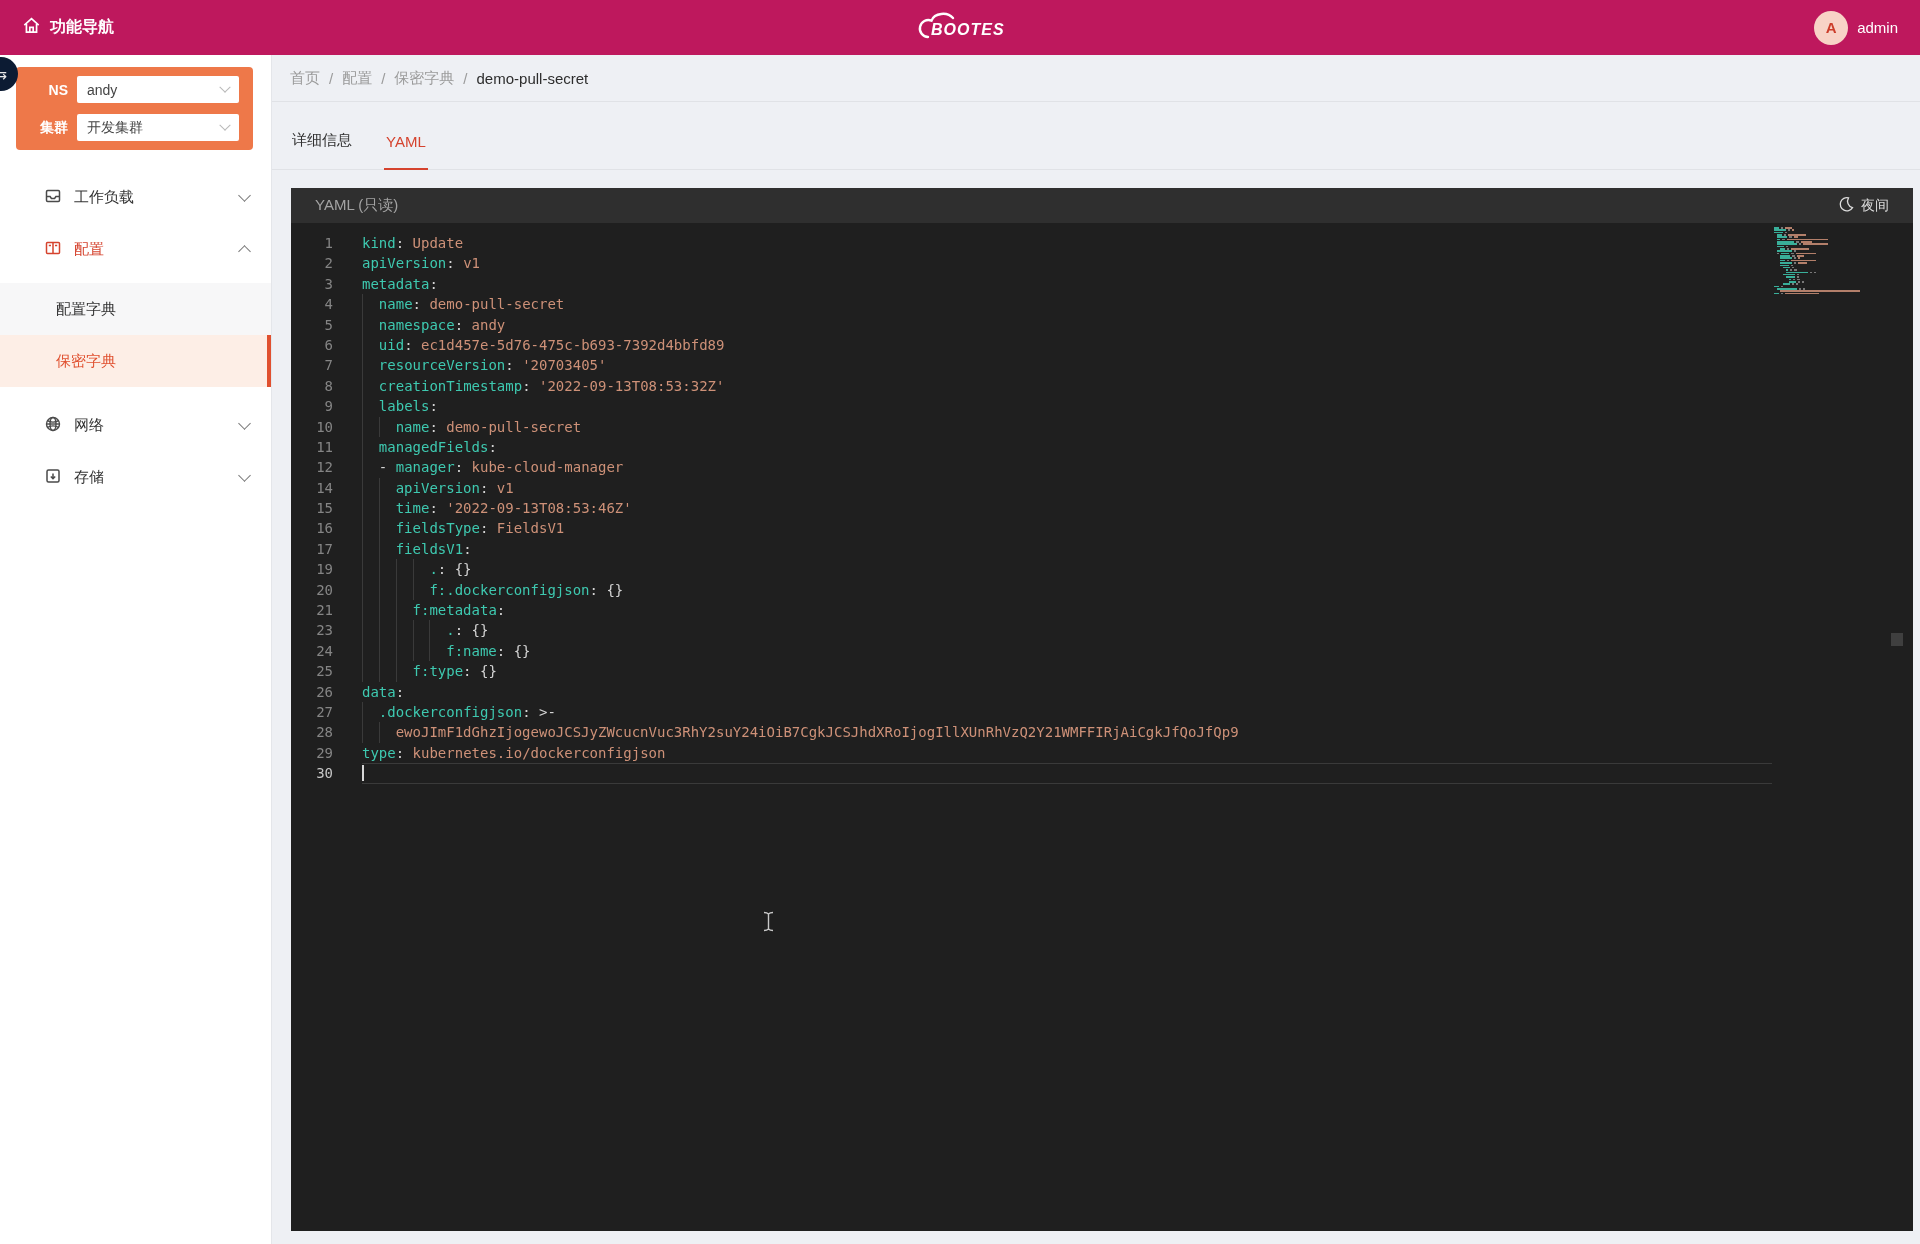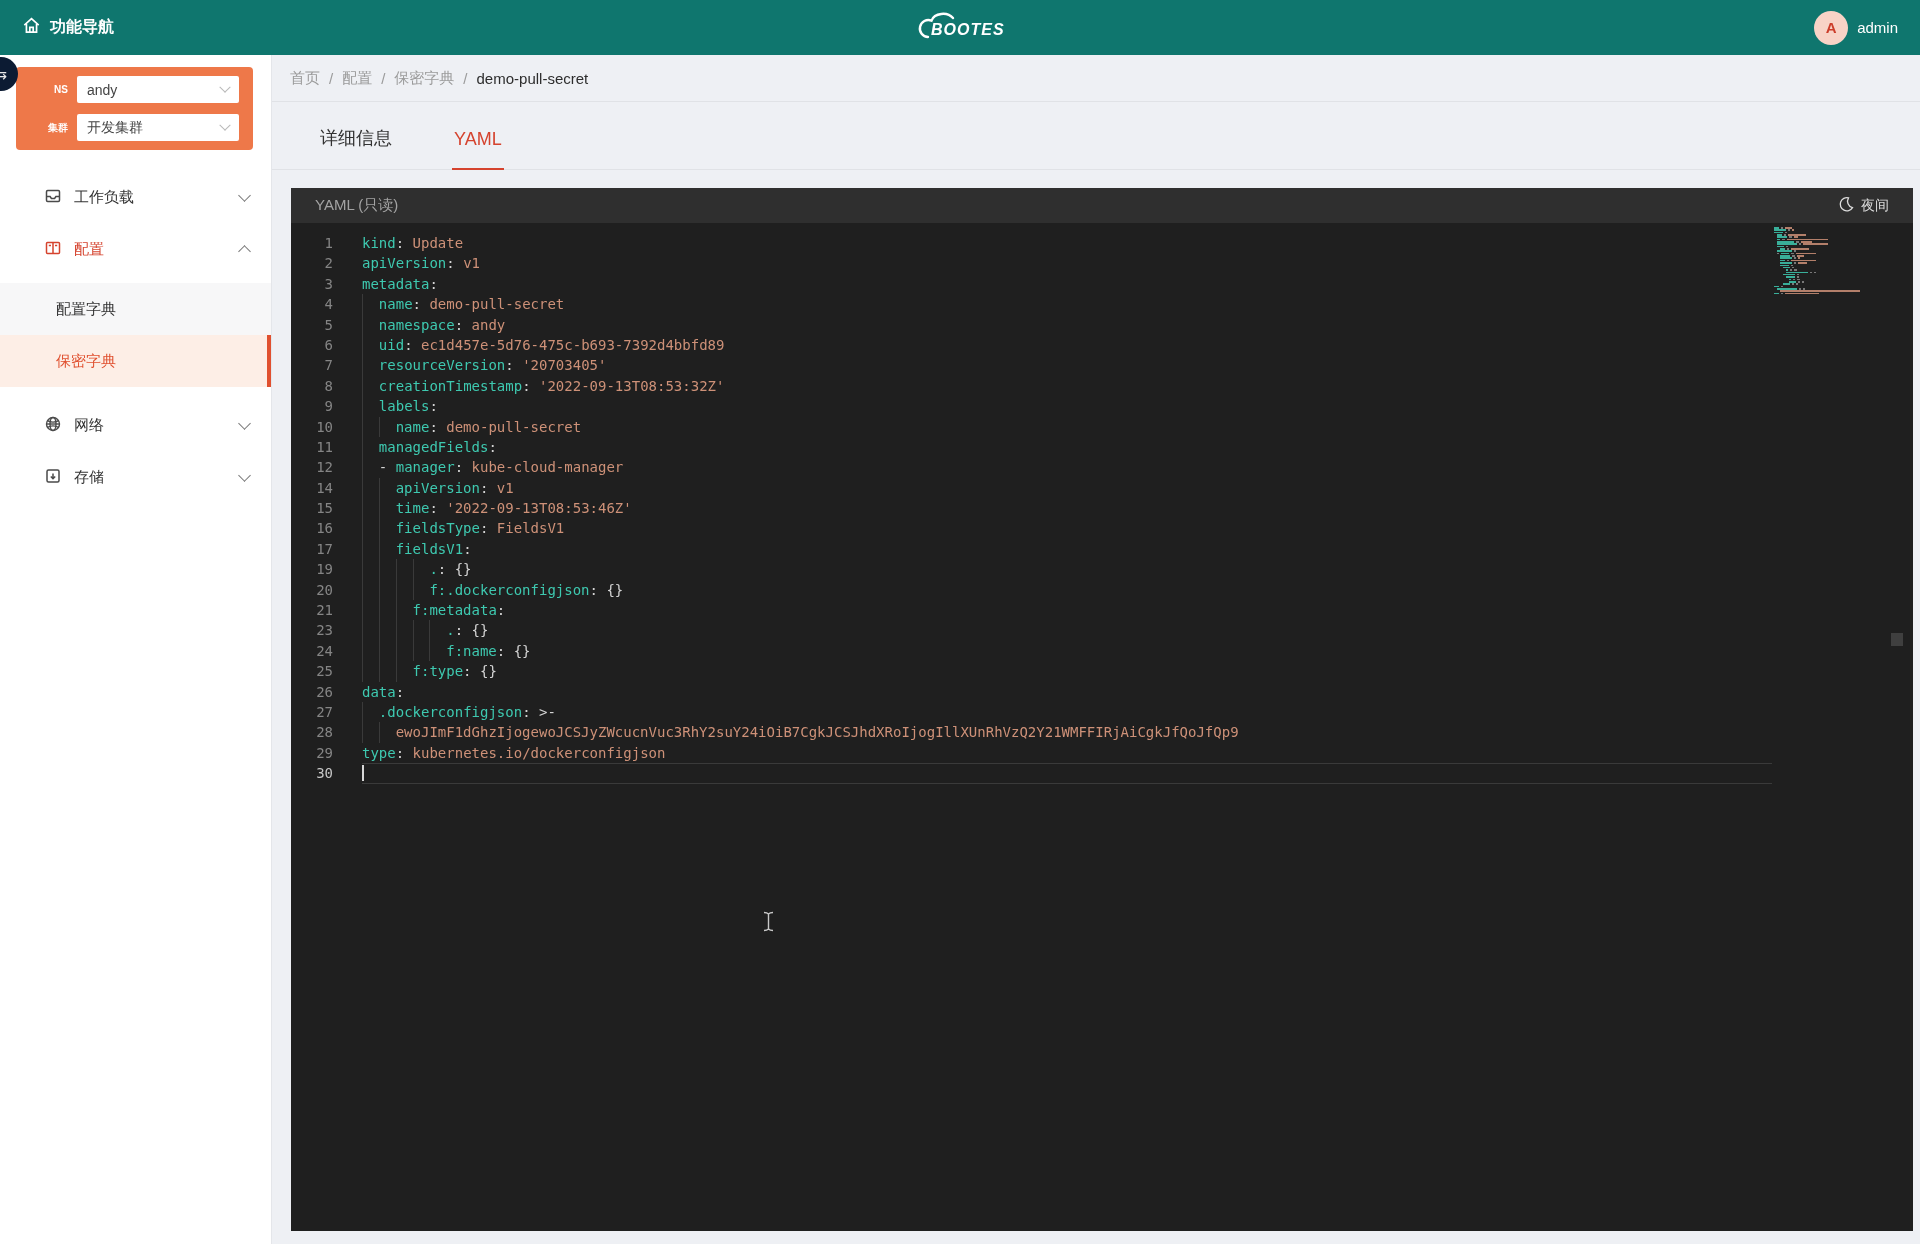--- a/index.html
+++ b/index.html
@@ -2,40 +2,40 @@
 <html><head>
 <meta charset="utf-8">
 <style>
   * { margin:0; padding:0; box-sizing:border-box; }
   html,body { width:1920px; height:1244px; overflow:hidden; background:#eef0f4;
     font-family:"Liberation Sans", sans-serif; }
   body { position:relative; }
 
   
   .top-header { position:absolute; left:0; top:0; width:1920px; height:55px;
-    background:#0f766e; display:flex; align-items:center; justify-content:space-between;
+    background:#be185d; display:flex; align-items:center; justify-content:space-between;
     padding:0 22px; z-index:30; }
   .th-left { display:flex; align-items:center; gap:9px; color:#fff; font-size:16px; font-weight:bold; }
   .th-logo { position:absolute; left:50%; top:50%; transform:translate(-50%,-50%); }
   .th-right { display:flex; align-items:center; gap:9px; }
   .avatar { width:34px; height:34px; border-radius:50%; background:#f8d3c6; color:#cc3d2a;
     font-weight:bold; font-size:15px; display:flex; align-items:center; justify-content:center; }
   .user-name { color:#fff; font-size:15px; }
 
   
   .sidebar { position:absolute; left:0; top:55px; width:272px; bottom:0; background:#fff;
     border-right:1px solid #e4e6ea; z-index:20; }
   .collapse-btn { position:absolute; left:-16px; top:2px; width:34px; height:34px; border-radius:50%;
     background:#0c1b33; color:#e8e8e8; display:flex; align-items:center; justify-content:center;
     font-size:14px; z-index:25; }
   .filter-panel { position:absolute; left:16px; top:12px; width:237px; height:83px;
     background:#ee7849; border-radius:4px; padding:9px 14px 9px 10px;
     display:flex; flex-direction:column; justify-content:space-between; }
   .filter-row { display:flex; align-items:center; gap:9px; height:27px; }
-  .filter-label { width:42px; text-align:right; color:#fff; font-size:10px; font-weight:bold; flex:none; }
+  .filter-label { width:42px; text-align:right; color:#fff; font-size:14px; font-weight:bold; flex:none; }
   .select { flex:1; height:27px; background:#fff; border-radius:2px; display:flex; align-items:center;
     justify-content:space-between; padding:0 10px; font-size:14px; color:#444; }
   .chev { width:8px; height:8px; border-right:1.6px solid #b9b9b9; border-bottom:1.6px solid #b9b9b9;
     transform:rotate(45deg) translate(-2px,-2px); flex:none; }
   .menu { position:absolute; left:0; top:110px; width:100%; }
   .menu-item { height:40px; margin-top:12px; display:flex; align-items:center; padding:0 20px 0 44px;
     color:#333; font-size:15px; position:relative; cursor:pointer; }
   .menu-item .mi-label { margin-left:12px; }
   .menu-item svg { flex:none; }
   .mi-chev { position:absolute; right:22px; width:9px; height:9px; border-right:1.7px solid #777;
@@ -51,22 +51,22 @@
 
   
   .main { position:absolute; left:272px; top:55px; right:0; bottom:0; background:#eef0f4; }
   .breadcrumb { height:47px; display:flex; align-items:center; padding-left:18px; gap:9px;
     font-size:15px; border-bottom:1px solid #e0e2e6; }
   .bc-link { color:#9b9b9b; cursor:pointer; }
   .bc-sep { color:#9b9b9b; }
   .bc-current { color:#2d2d2d; }
   .tabbar { height:68px; display:flex; align-items:flex-end; padding-left:18px;
     border-bottom:1px solid #e0e2e6; }
-  .tab { font-size:18px; color:#323232; padding:0 2px 19px 2px; margin-right:30px; cursor:pointer;
-    position:relative;margin-left:28px; }
+  .tab { font-size:15px; color:#323232; padding:0 2px 19px 2px; margin-right:30px; cursor:pointer;
+    position:relative; }
   .tab.active { color:#d5432e; }
   .tab.active::after { content:''; position:absolute; left:0; right:0; bottom:-1px; height:2px;
     background:#d5432e; }
 
   
   .editor-panel { margin:18px 7px 0 19px; height:1043px; background:#1f1f1f; position:relative; }
   .editor-header { height:35px; background:#2f2f2f; display:flex; align-items:center;
     justify-content:space-between; padding:0 24px; }
   .editor-title { color:#a3a3a3; font-size:15px; }
   .night-toggle { display:flex; align-items:center; gap:7px; color:#dcdcdc; font-size:14px; cursor:pointer; }

